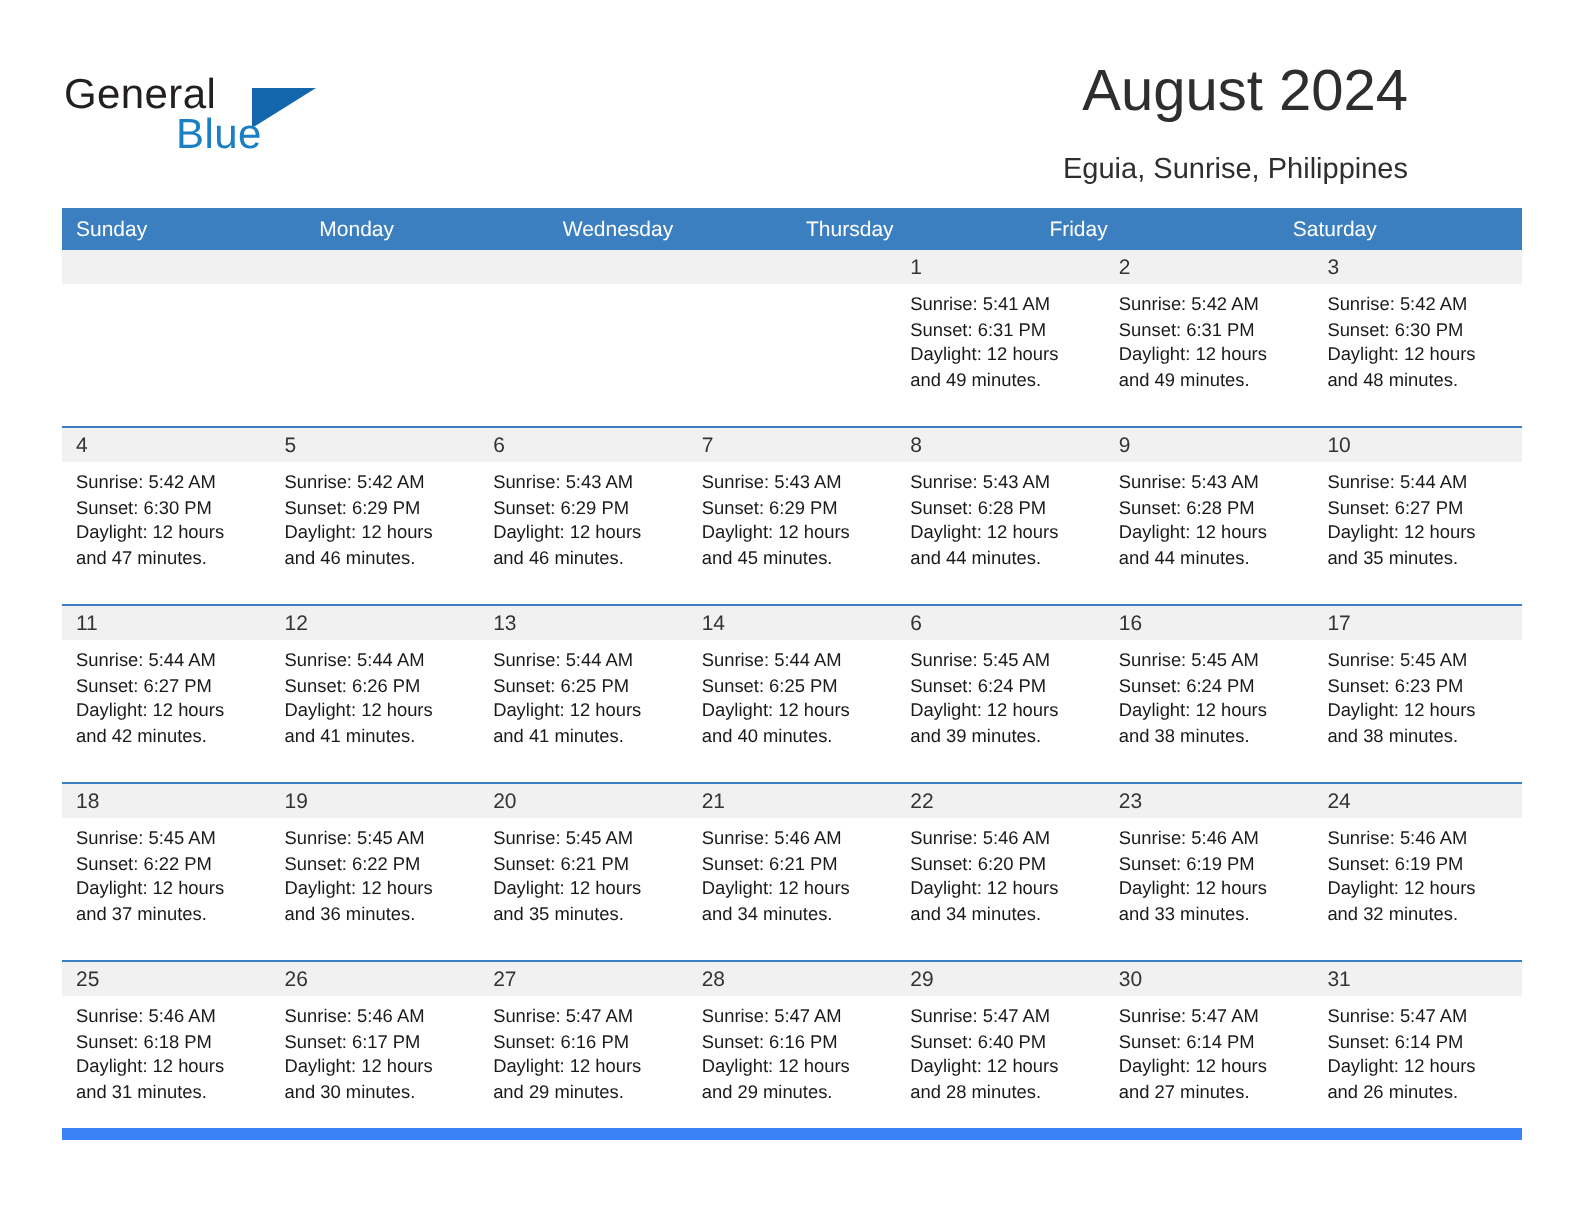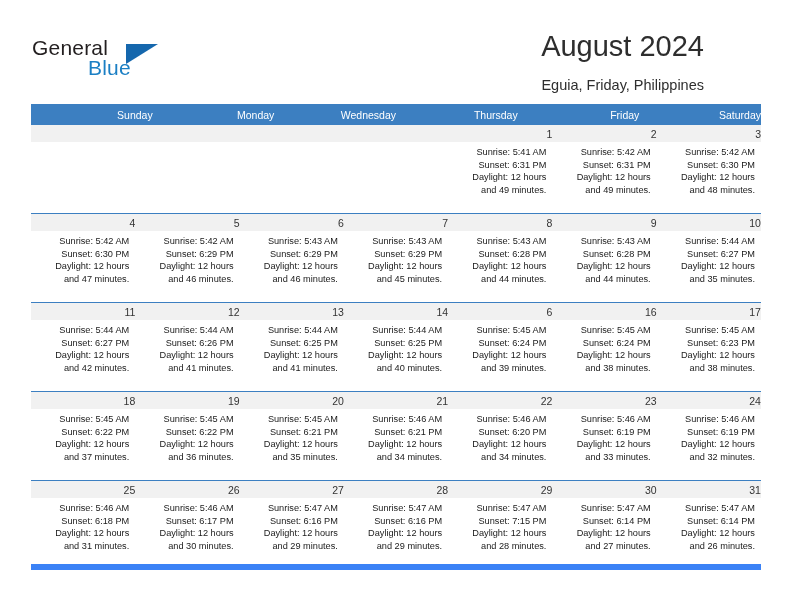--- a/index.html
+++ b/index.html
@@ -83,21 +83,20 @@
     text-align: right;
     white-space: nowrap;
   }
 
   
   .calendar {
     position: absolute;
     left: 31px;
     top: 104px;
     width: 730px;
-    text-align: right;
   }
   .cal-header {
     display: flex;
     background: #3c7fc1;
     height: 21px;
   }
   .cal-header .hcell {
     flex: 1 1 0;
     color: #ffffff;
     font-size: 10.5px;
@@ -152,21 +151,21 @@
 
   <div class="header">
 
     <div class="logo">
       <span class="logo-general">General</span>
       <span class="logo-triangle"></span>
       <span class="logo-blue">Blue</span>
     </div>
 
     <div class="title">August 2024</div>
-    <div class="subtitle">Eguia, Friday, Philippines</div>
+    <div class="subtitle">Eguia, Sunrise, Philippines</div>
   </div>
 
   <div class="calendar">
 
     <div class="cal-header">
       <div class="hcell">Sunday</div>
       <div class="hcell">Monday</div>
       <div class="hcell">Wednesday</div>
       <div class="hcell">Thursday</div>
       <div class="hcell">Friday</div>
@@ -471,21 +470,21 @@
           <div>Sunrise: 5:47 AM</div>
           <div>Sunset: 6:16 PM</div>
           <div>Daylight: 12 hours</div>
           <div>and 29 minutes.</div>
         </div>
       </div>
       <div class="daycell">
         <span class="datenum">29</span>
         <div class="info">
           <div>Sunrise: 5:47 AM</div>
-          <div>Sunset: 7:15 PM</div>
+          <div>Sunset: 6:40 PM</div>
           <div>Daylight: 12 hours</div>
           <div>and 28 minutes.</div>
         </div>
       </div>
       <div class="daycell">
         <span class="datenum">30</span>
         <div class="info">
           <div>Sunrise: 5:47 AM</div>
           <div>Sunset: 6:14 PM</div>
           <div>Daylight: 12 hours</div>

